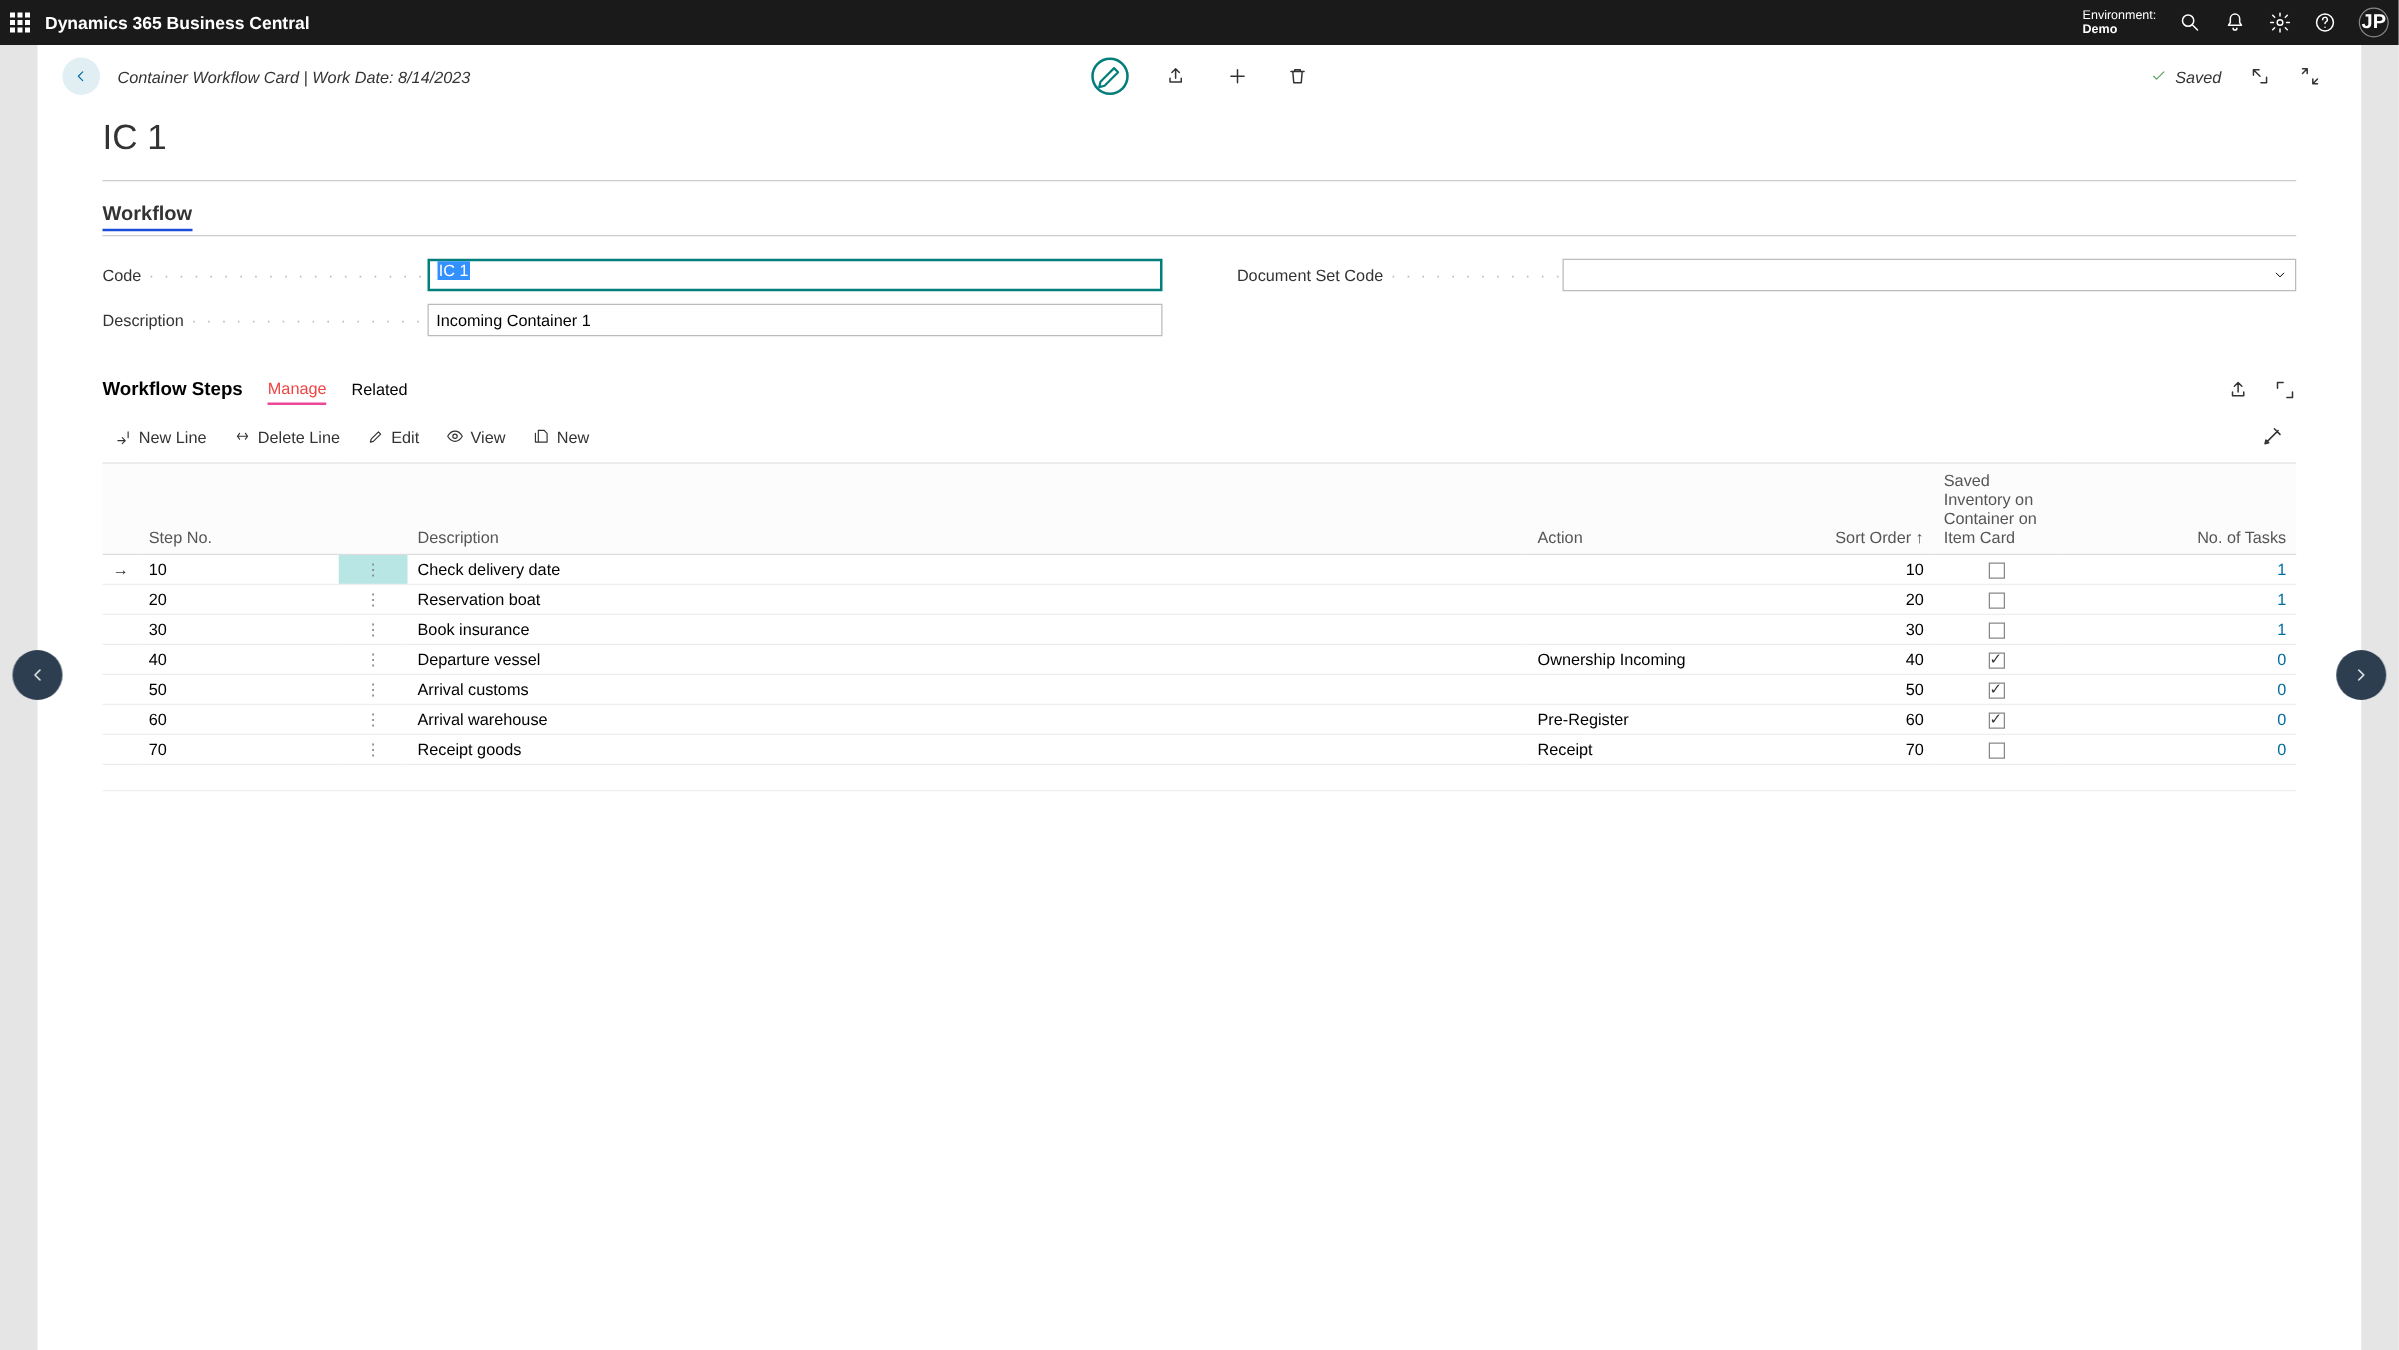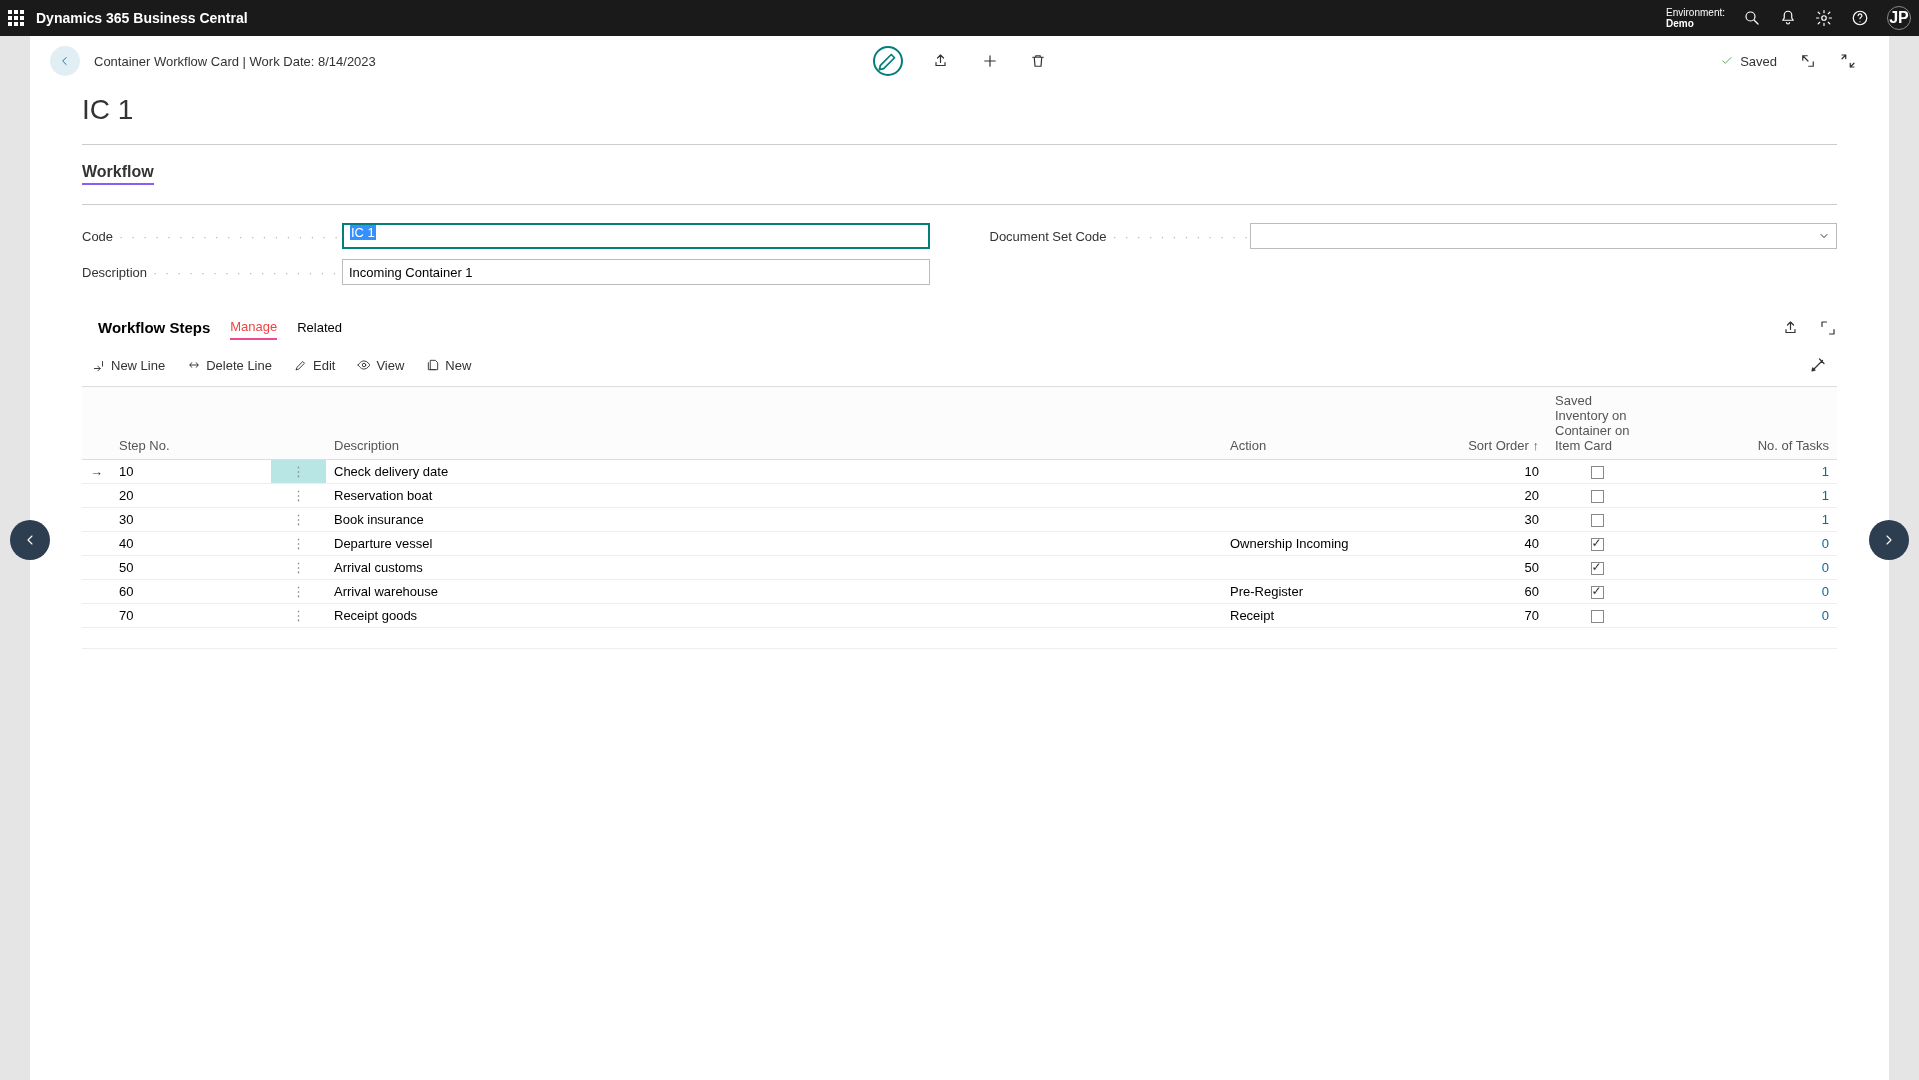--- a/index.html
+++ b/index.html
@@ -16,49 +16,49 @@
 .topbar-title { font-weight: 600; }
 .topbar-right { display: flex; align-items: center; gap: 18px; }
 .env { font-size: 10px; line-height: 11px; text-align: left; }
 .env-label { display: block; }
 .env-value { display: block; font-weight: 600; }
 .icon-btn { width: 18px; height: 18px; cursor: pointer; color: #fff; display: flex; align-items: center; justify-content: center; }
 .avatar { width: 24px; height: 24px; border-radius: 50%; border: 1px solid #888; display: flex; align-items: center; justify-content: center; font-size: 16px; font-weight: 600; cursor: pointer; }
 
 
 .page-wrap { position: absolute; top: 36px; left: 30px; right: 30px; bottom: 0; background: #fff; }
-.page-toolbar { height: 50px; display: flex; align-items: center; padding: 0 20px; position: relative; }
+.page-toolbar { height: 50px; display: flex; align-items: center; padding: 0 20px; position: relative; font-style: italic; }
 .back-btn { width: 30px; height: 30px; border-radius: 50%; background: #e1eff5; display: flex; align-items: center; justify-content: center; cursor: pointer; color: #006e9e; }
 .back-btn svg { width: 14px; height: 14px; }
 .breadcrumb { margin-left: 14px; font-size: 13px; color: #333; }
 .toolbar-center { position: absolute; left: 50%; transform: translateX(-50%); display: flex; gap: 30px; align-items: center; }
 .tool-circle { width: 30px; height: 30px; border-radius: 50%; border: 2px solid #027e7b; display: flex; align-items: center; justify-content: center; cursor: pointer; }
 .tool-icon { width: 18px; height: 18px; cursor: pointer; color: #333; display: flex; align-items: center; justify-content: center; }
 .toolbar-right { position: absolute; right: 32px; display: flex; align-items: center; gap: 22px; }
 .saved { display: flex; align-items: center; gap: 6px; font-size: 13px; color: #333; }
 .saved svg { width: 14px; height: 14px; stroke: #5a9e5a; }
 
 
 .content { padding: 0 52px; }
 .page-title { font-size: 28px; font-weight: 300; color: #333; margin: 8px 0 18px; }
 .hr { border-top: 1px solid #ccc; margin-bottom: 18px; }
-.section-title { font-size: 16px; font-weight: 600; color: #333; margin-bottom: 20px; border-bottom: 2px solid #8b5cf6; display: inline-block; padding-bottom: 2px; }
+.section-title { font-size: 16px; font-weight: 600; color: #333; margin-bottom: 4px; border-bottom: 2px solid #1d4ed8; display: inline-block; padding-bottom: 2px; }
 .section-underline { border-bottom: 1px solid #ccc; margin-top: -1px; margin-bottom: 18px; }
 
 .form-row { display: flex; gap: 60px; margin-bottom: 10px; }
 .form-col { flex: 1; display: flex; align-items: center; }
 .field-label { width: 260px; font-size: 13px; color: #333; position: relative; overflow: hidden; white-space: nowrap; }
 .field-label::after { content: "· · · · · · · · · · · · · · · · · · · · · · · · · · · · · · · · · · · · · · · · · · · · · · · ·"; color: #bbb; position: absolute; margin-left: 6px; letter-spacing: 2px; }
 .text-input { flex: 1; height: 26px; border: 1px solid #bbb; padding: 0 6px; font-size: 13px; }
 .text-input.active { border: 2px solid #027e7b; }
 .text-input.active .sel { background: #3390ff; color: #fff; padding: 0 1px; }
 .select-input { flex: 1; height: 26px; border: 1px solid #bbb; display: flex; align-items: center; justify-content: flex-end; padding: 0 6px; cursor: pointer; }
 
 
-.steps-header { display: flex; align-items: center; margin-top: 30px; gap: 20px; margin-left: 16px; }
+.steps-header { display: flex; align-items: center; margin-top: 30px; gap: 20px; }
 .steps-title { font-size: 15px; font-weight: 600; }
 .tab { font-size: 13px; color: #000000; cursor: pointer; padding: 4px 0; }
 .tab.active { color: #ef4444; border-bottom: 2px solid #ec4899; }
 .steps-header-right { margin-left: auto; display: flex; gap: 18px; }
 
 .action-bar { display: flex; gap: 22px; margin-top: 10px; padding: 6px 10px; align-items: center; }
 .action-btn { display: flex; align-items: center; gap: 5px; font-size: 13px; color: #333; cursor: pointer; }
 .action-btn svg { width: 14px; height: 14px; }
 .action-bar-right { margin-left: auto; }
 

